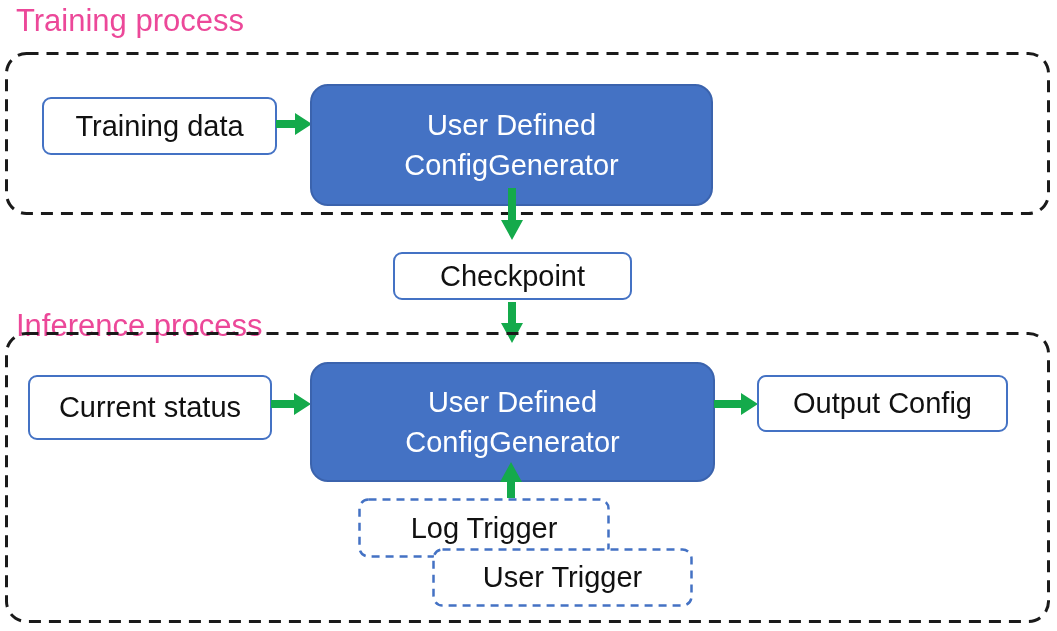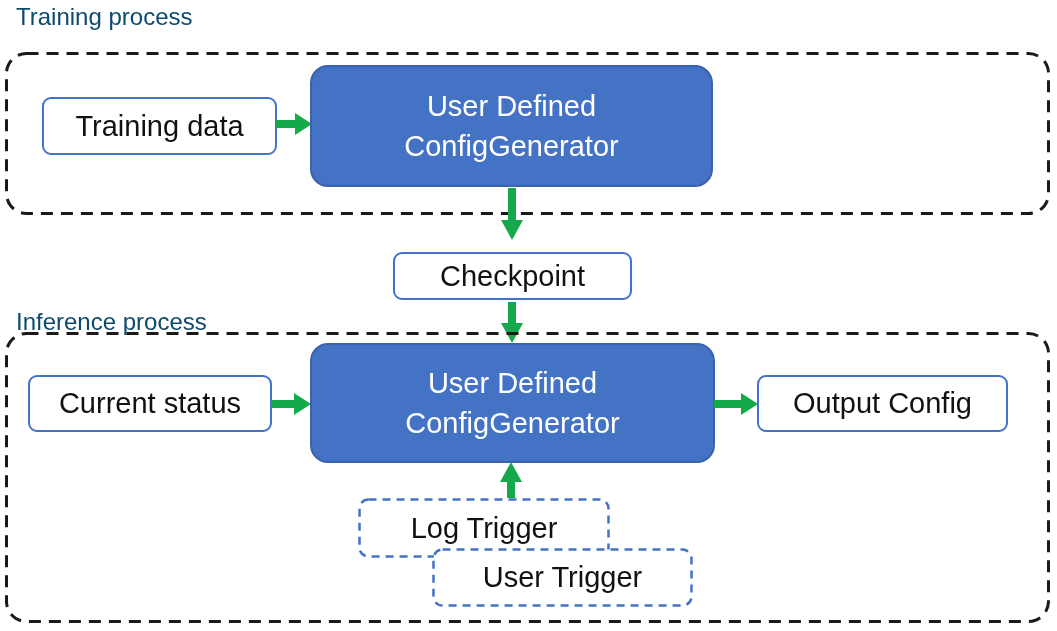--- a/index.html
+++ b/index.html
@@ -11,22 +11,22 @@
   .canvas {
     position: relative;
     width: 1057px;
     height: 631px;
     background: #ffffff;
     overflow: hidden;
   }
   .abs { position: absolute; }
 
   .section-title {
-    font-size: 24px;
-    color: #0c4a6e;
+    font-size: 31px;
+    color: #ec4899;
     white-space: nowrap;
     line-height: 1.15;
   }
 
   
   .white-box {
     background: #ffffff;
     border: 2px solid #4472C4;
     border-radius: 9px;
     display: flex;
@@ -46,20 +46,21 @@
     display: flex;
     flex-direction: column;
     align-items: center;
     justify-content: center;
     box-sizing: border-box;
     font-size: 29px;
     line-height: 40px;
     color: #ffffff;
     text-align: center;
     white-space: nowrap;
+    margin-top: 19px;
   }
 
   
   .trigger-box { }
   .trigger-label {
     position: absolute;
     inset: 0;
     display: flex;
     align-items: center;
     justify-content: center;
@@ -109,21 +110,21 @@
   </svg>
 
   <div class="abs section-title" style="left:16px; top:286px;margin-top:22px;">Inference process</div>
 
   <div class="abs" style="left:5px; top:332px;">
     <svg width="1045" height="291">
       <rect x="1.5" y="1.5" width="1042" height="288" rx="20" ry="20" fill="none" stroke="#1A1A1A" stroke-width="3" stroke-dasharray="12 8"></rect>
     </svg>
   </div>
 
-  <div class="abs white-box" style="left:28px; top:375px; width:244px; height:57px;">
+  <div class="abs white-box" style="left:28px; top:375px; width:244px; height:65px;">
     <span>Current status</span>
   </div>
 
   <svg class="abs" style="left:271px; top:392px;" width="40" height="24">
     <polygon points="0,8 23,8 23,1 40,12 23,23 23,16 0,16" fill="#14AA4B"></polygon>
   </svg>
 
   <div class="abs blue-box" style="left:310px; top:343px; width:405px; height:120px;">
     <span>User Defined</span>
     <span>ConfigGenerator</span>

